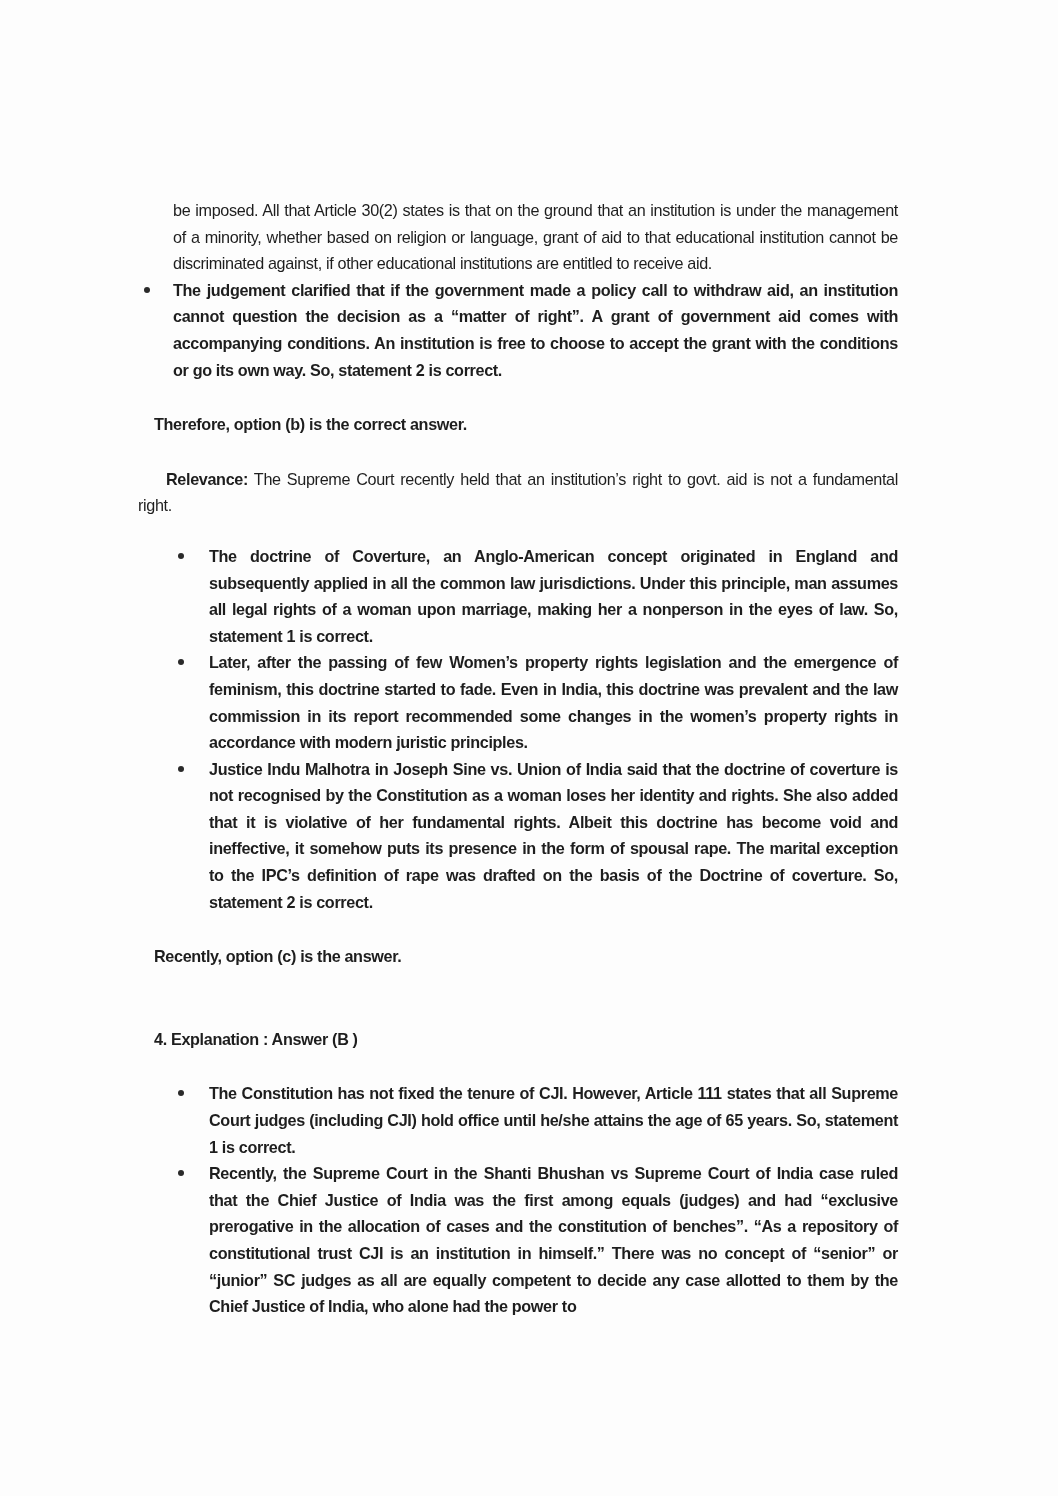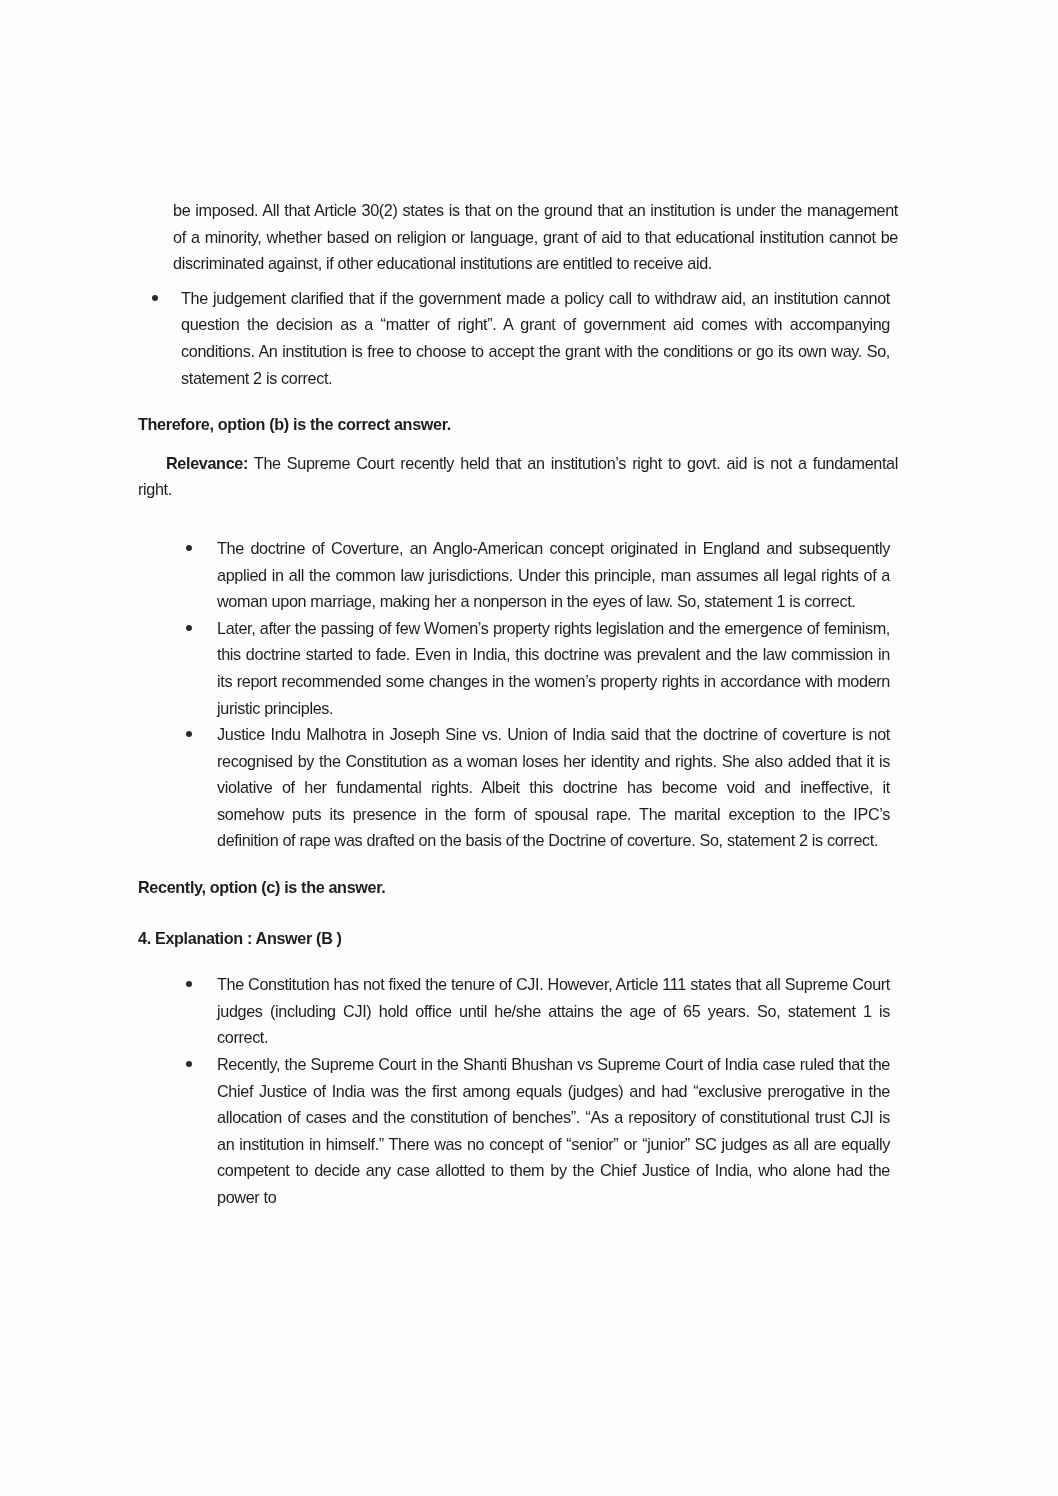--- a/index.html
+++ b/index.html
@@ -30,22 +30,23 @@
       font-size: 16.2px;
       line-height: 26.6px;
       letter-spacing: -0.35px;
     }
     .para {
       margin: 0;
       text-align: justify;
     }
     .bullets {
       list-style: none;
-      margin: 8px;
+      margin: 0;
       padding: 0;
+      font-weight: bold;
     }
     .bullets li {
       position: relative;
       padding-left: 35px;
       text-align: justify;
     }
     .bullets li .dot {
       position: absolute;
       left: 6px;
       top: 10px;
@@ -55,21 +56,21 @@
       background: #2a2a2a;
     }
     .cont {
       padding-left: 35px;
       text-align: justify;
       margin-top: 42px;
     }
     .gap-s { height: 12px; }
     .heading {
       font-weight: bold;
-      margin: 0;
+      margin: 16px;
     }
     .sub-bullets li { padding-left: 71px; }
     .sub-bullets li .dot { left: 40px; }
     .rel-label { font-weight: bold; margin-left: 28px; }
   </style>
 </head>
 <body>
 
 <div class="page">
   <div class="content">

